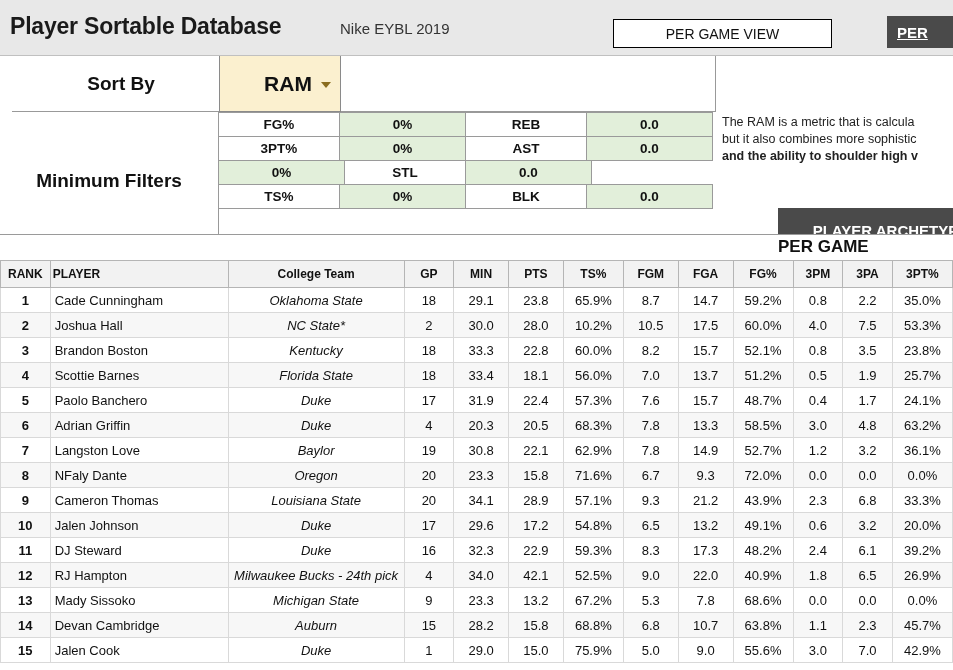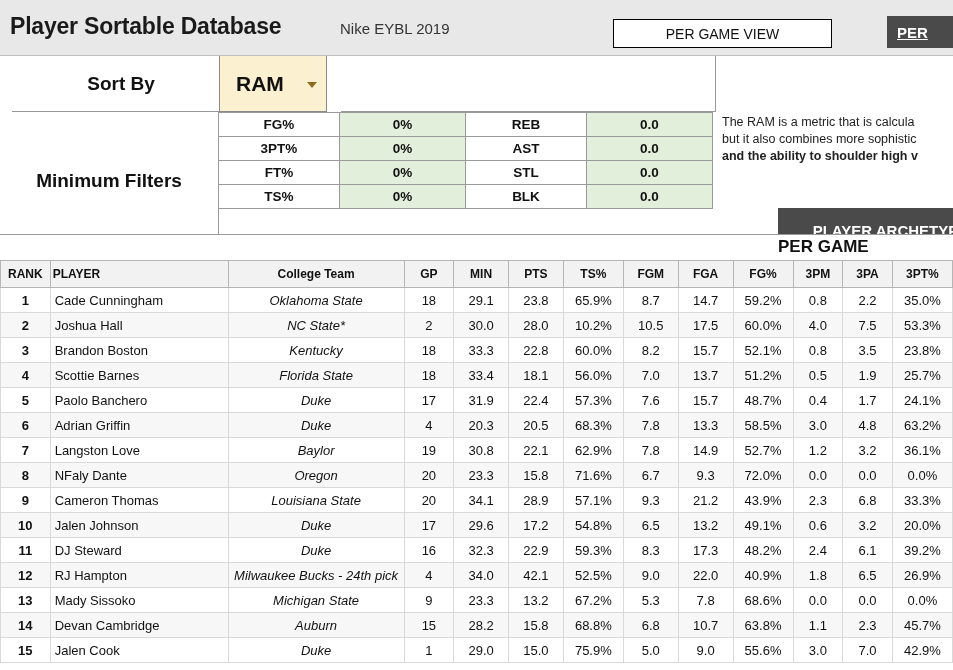--- a/index.html
+++ b/index.html
@@ -71,26 +71,27 @@
     border: 1px solid #999;
     border-top: none;
     border-left: none;
     display: flex; align-items: center; justify-content: center;
     font-size: 19px; font-weight: bold; color: #111;
     background: #fff;
   }
   .sort-select {
     position: absolute;
     left: 219px; top: 0;
-    width: 108px; height: 56px;
+    width: 122px; height: 56px;
     background: #fbf0cf;
     border: 1px solid #8a8a8a;
     border-top: none;
     display: flex; align-items: center;
     cursor: pointer;
+    justify-content: center;
   }
   .sort-select .val {
     font-size: 21px; font-weight: bold; color: #111;
     margin-left: 16px;
   }
   .sort-select .caret {
     position: absolute;
     right: 9px; top: 26px;
     width: 0; height: 0;
     border-left: 5px solid transparent;
@@ -252,21 +253,20 @@
         <div class="fc label2">REB</div>
         <div class="fc value2">0.0</div>
       </div>
       <div class="filter-row">
         <div class="fc label">3PT%</div>
         <div class="fc value">0%</div>
         <div class="fc label2">AST</div>
         <div class="fc value2">0.0</div>
       </div>
       <div class="filter-row">
-        <div class="fc label">FT%</div>
         <div class="fc value">0%</div>
         <div class="fc label2">STL</div>
         <div class="fc value2">0.0</div>
       </div>
       <div class="filter-row">
         <div class="fc label">TS%</div>
         <div class="fc value">0%</div>
         <div class="fc label2">BLK</div>
         <div class="fc value2">0.0</div>
       </div>

